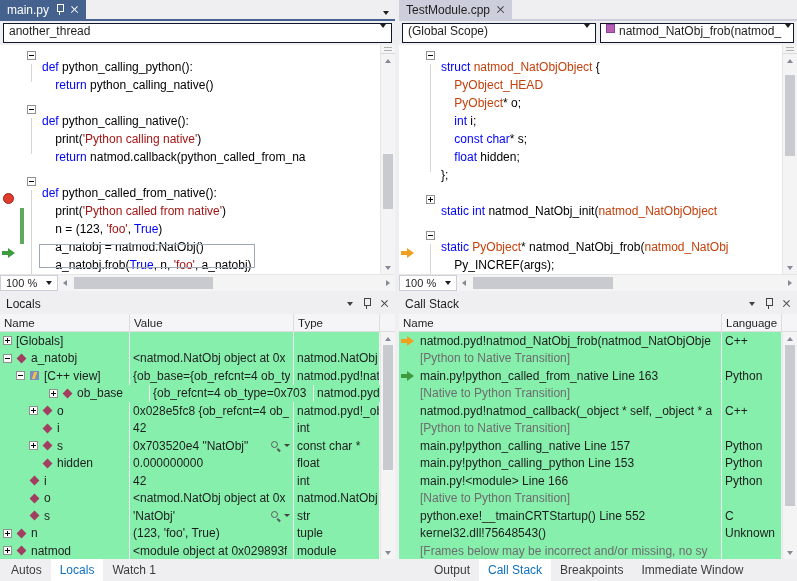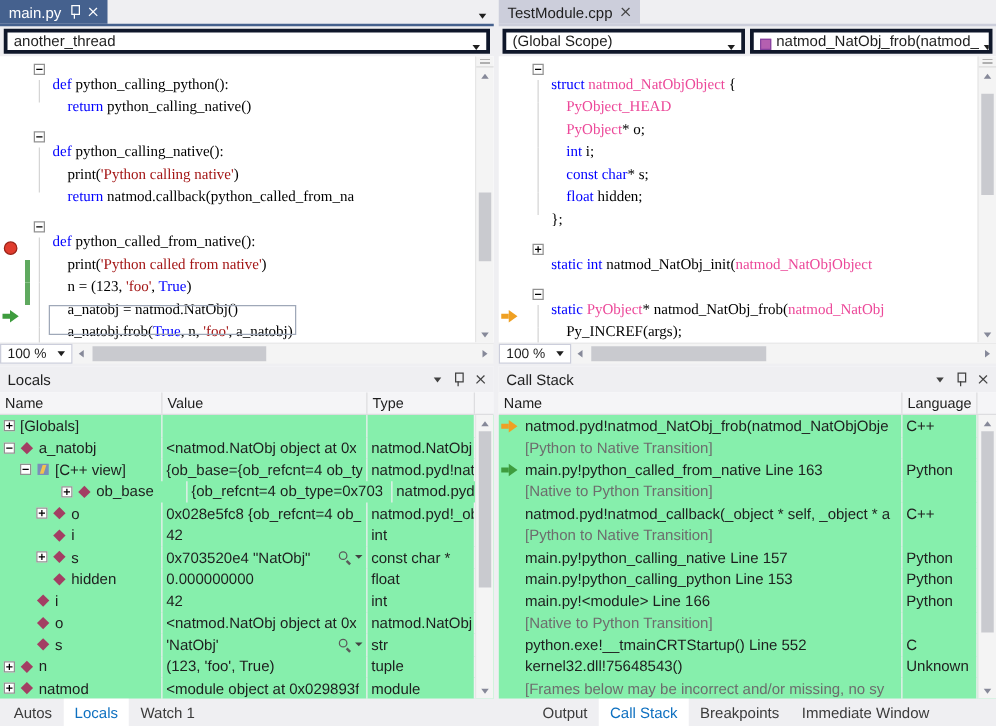--- a/index.html
+++ b/index.html
@@ -16,38 +16,38 @@
 
   .tabstrip{height:21px;flex:none;display:flex;align-items:flex-end;background:#EFEFF2;position:relative;border-bottom:2px solid transparent}
   .edgroup.leftg .tabstrip{border-bottom-color:#45618E}
   .edgroup.rightg .tabstrip{border-bottom-color:#CCCEDB}
   .dtab{height:19px;display:flex;align-items:center;gap:6px;padding:0 7px;white-space:nowrap}
   .dtab.navy{background:#45618E;color:#fff}
   .dtab.lite{background:#CCCEDB;color:#1E1E1E}
   .tablist-btn{margin-left:auto;margin-bottom:4px;margin-right:6px}
 
   .navbar{height:24px;flex:none;display:flex;gap:4px;align-items:center;padding:2px 3px;background:#EFEFF2}
-  .combo{flex:1;height:20px;background:#fff;border:3px solid #0f172a;display:flex;align-items:flex-end;gap:4px;padding:0 5px;overflow:hidden;white-space:nowrap}
+  .combo{flex:1;height:20px;background:#fff;border:1px solid #0f172a;display:flex;align-items:flex-start;gap:4px;padding:0 5px;overflow:hidden;white-space:nowrap}
   .chev{width:0;height:0;border-left:3.5px solid transparent;border-right:3.5px solid transparent;border-top:4px solid #1E1E1E;flex:none}
   .chev.dark{border-top-color:#424242}
   .chev.sm{border-left-width:3px;border-right-width:3px;border-top-width:3.5px;margin-left:3px;flex:none}
   .combo .chev{margin-left:auto}
   .mbox{width:9px;height:9px;background:#B55FB0;border:1px solid #8843A0;flex:none}
 
   .edwrap{position:relative;height:229px;flex:none;background:#fff;overflow:hidden}
   .editor{position:absolute;top:0;left:0;right:15px;bottom:0;overflow:hidden;padding-top:1px}
   .line{height:18px;display:flex;white-space:pre}
   .lm{width:20px;flex:none;position:relative}
   .chgcol{width:4px;flex:none}
   .chg-on{background:#5FA95F}
   .foldcol{width:15px;flex:none;display:flex;align-items:center;justify-content:center;position:relative}
   .foldcol.guide::before{content:"";position:absolute;left:7px;top:0;bottom:0;width:1px;background:#D5D5D5}
-  .codespan{font-family:Liberation Serif, serif;font-size:12px;line-height:18px;color:#000;padding:12px 3px}
+  .codespan{font-family:Liberation Sans, sans-serif;font-size:12px;line-height:18px;color:#000;padding:12px 3px}
   .codespan.boxed{outline:1px solid #9FA8B8;outline-offset:-1px}
-  .tk-kw{color:#0000FF}.tk-str{color:#A31515}.tk-type{color:#ec4899}.tk-p{color:#000}
+  .tk-kw{color:#0000FF}.tk-str{color:#A31515}.tk-type{color:#c2410c}.tk-p{color:#000}
 
   .exp{width:9px;height:9px;border:1px solid #919191;background:#FFF;position:relative;flex:none;display:inline-block}
   .exp::before{content:"";position:absolute;left:1px;right:1px;top:3px;height:1px;background:#000}
   .exp.plus::after{content:"";position:absolute;top:1px;bottom:1px;left:3px;width:1px;background:#000}
 
   .bp{position:absolute;left:3px;top:3px;width:11px;height:11px;border-radius:50%;background:#E03C2E;border:1px solid #9B2318}
   .arr{position:relative;width:14px;height:10px;display:inline-block;flex:none}
   .arr::before{content:"";position:absolute;left:0;top:3px;width:6px;height:4px;background:currentColor}
   .arr::after{content:"";position:absolute;left:6px;top:0;width:0;height:0;border-top:5px solid transparent;border-bottom:5px solid transparent;border-left:7px solid currentColor}
   .arr.yellow{color:#EFA023}

